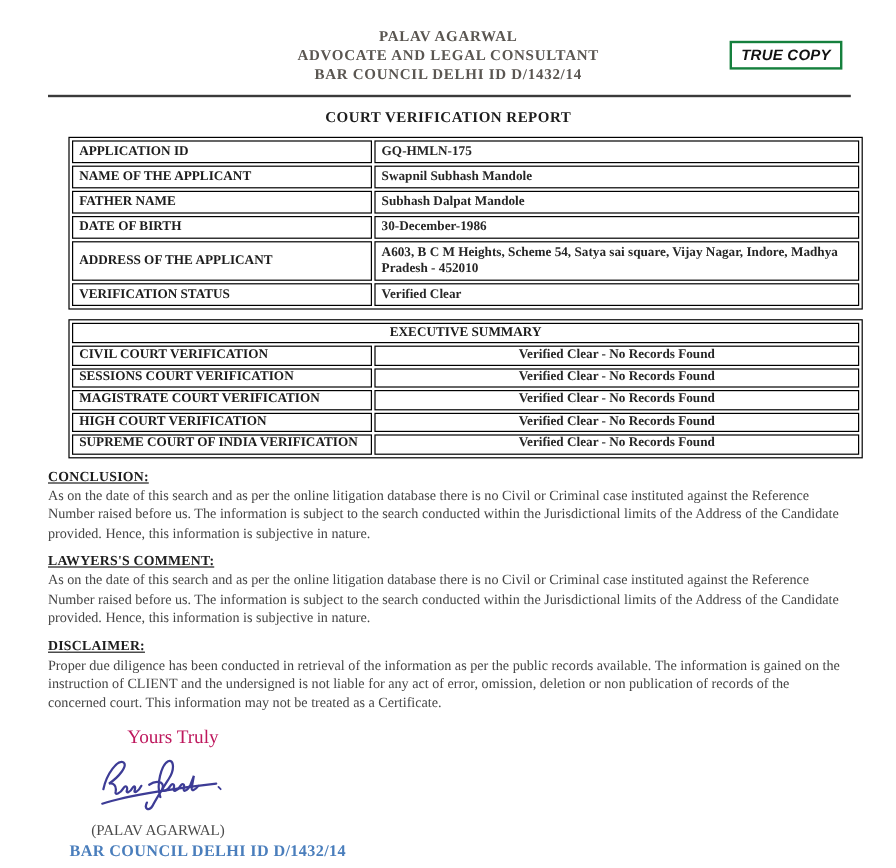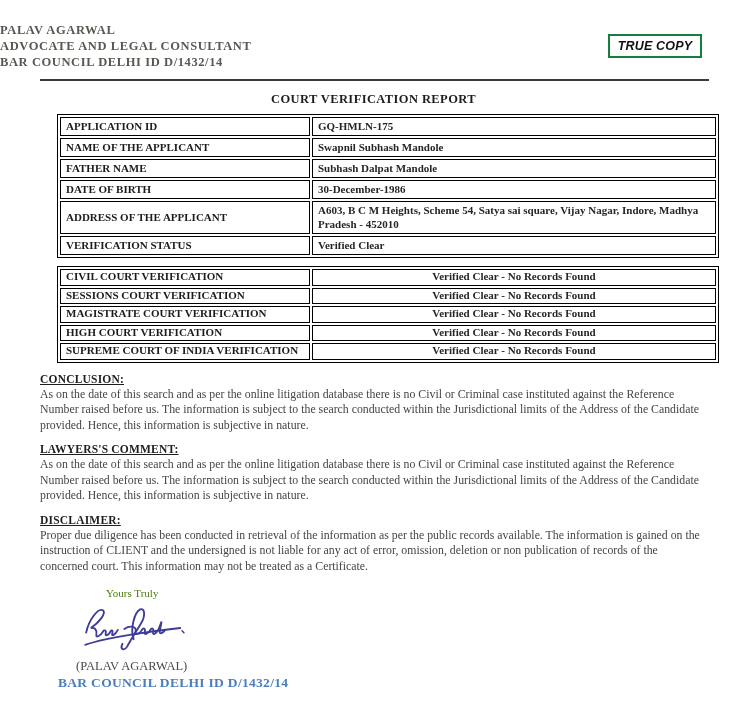--- a/index.html
+++ b/index.html
@@ -1,21 +1,21 @@
 <!DOCTYPE html>
 <html><head>
 <meta charset="utf-8">
 <style>
   html,body{margin:0;padding:0;background:#fff;}
   body{width:747px;height:723px;overflow:hidden;
        font-family:"Liberation Serif","DejaVu Serif",serif;color:#333;}
   .page{position:relative;width:747px;height:723px;background:#ffffff;}
 
   
-  .letterhead{padding-top:22px;text-align:left;line-height:16px;}
+  .letterhead{padding-top:22px;text-align:center;line-height:16px;}
   .letterhead .lh-line{font-weight:bold;font-size:12.5px;color:#5a5651;letter-spacing:.6px;}
 
   .stamp{position:absolute;top:34px;left:608px;width:90px;height:20px;
          border:2px solid #15803d;display:flex;align-items:center;justify-content:center;}
   .stamp span{font-family:"Liberation Sans","DejaVu Sans",sans-serif;
               font-weight:bold;font-style:italic;font-size:12.5px;color:#111;letter-spacing:.2px;}
 
   .rule{border:none;border-top:2px solid #3a3a3a;margin:9px 38px 0 40px;}
 
   .report-title{text-align:center;margin-top:8px;}
@@ -36,21 +36,21 @@
   .summary td.lbl{width:238px;}
   .summary td.val{text-align:center;color:#262626;}
 
   
   .section{margin:10px 38px 0 40px;}
   .section h3{margin:0 0 2px 0;font-size:11.5px;color:#1e1e1e;
               text-decoration:underline;letter-spacing:.2px;}
   .section p{margin:0;font-size:11.8px;line-height:15.5px;color:#454545;}
 
   
-  .closing{margin:13px 0 0 106px;font-size:11px;color:#4d7c0f;}
+  .closing{margin:13px 0 0 106px;font-size:16px;color:#be185d;}
   .signature{margin:2px 0 0 80px;}
   .signed-name{margin:0 0 0 76px;font-size:12.5px;color:#4a4a4a;}
   .bar-id-blue{margin:1px 0 0 58px;font-size:13.5px;font-weight:bold;letter-spacing:.3px;}
 </style>
 </head>
 <body>
 
 <div class="page">
 
   <div class="letterhead">
@@ -93,20 +93,23 @@
       </tr>
       <tr>
         <td class="lbl">VERIFICATION STATUS</td>
         <td class="val">Verified Clear</td>
       </tr>
     </tbody>
   </table>
 
   <table class="summary">
     <tbody>
+      <tr>
+        <th colspan="2">EXECUTIVE SUMMARY</th>
+      </tr>
       <tr>
         <td class="lbl">CIVIL COURT VERIFICATION</td>
         <td class="val">Verified Clear - No Records Found</td>
       </tr>
       <tr>
         <td class="lbl">SESSIONS COURT VERIFICATION</td>
         <td class="val">Verified Clear - No Records Found</td>
       </tr>
       <tr>
         <td class="lbl">MAGISTRATE COURT VERIFICATION</td>

